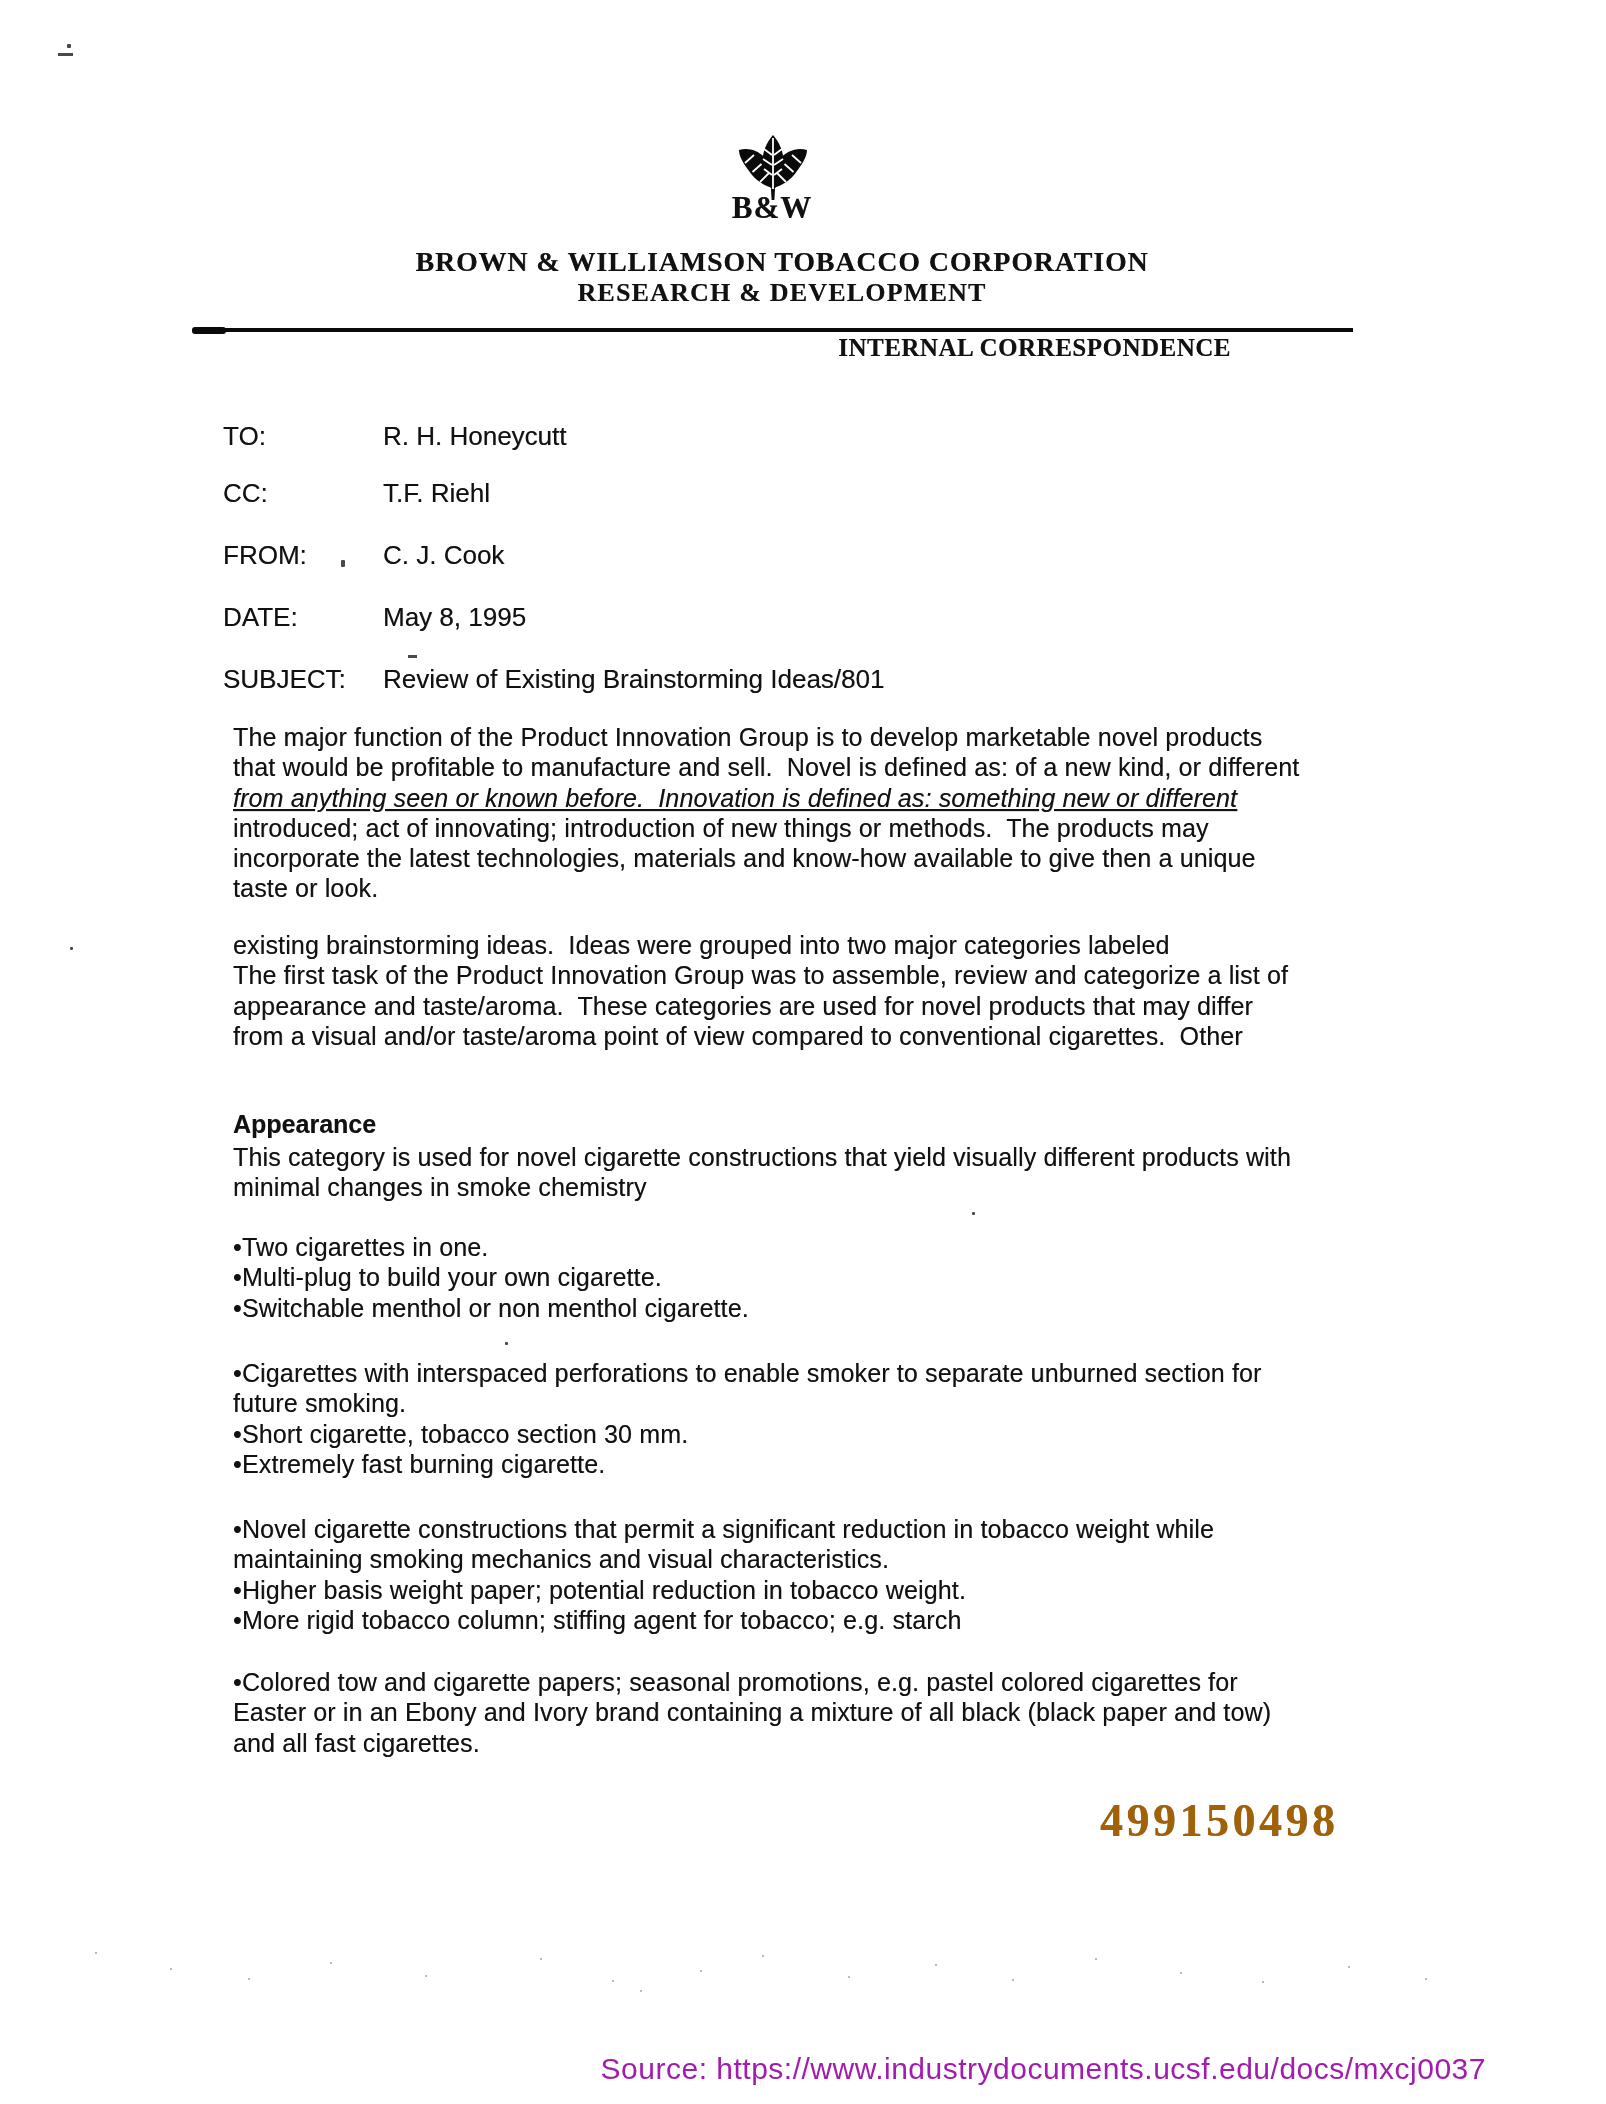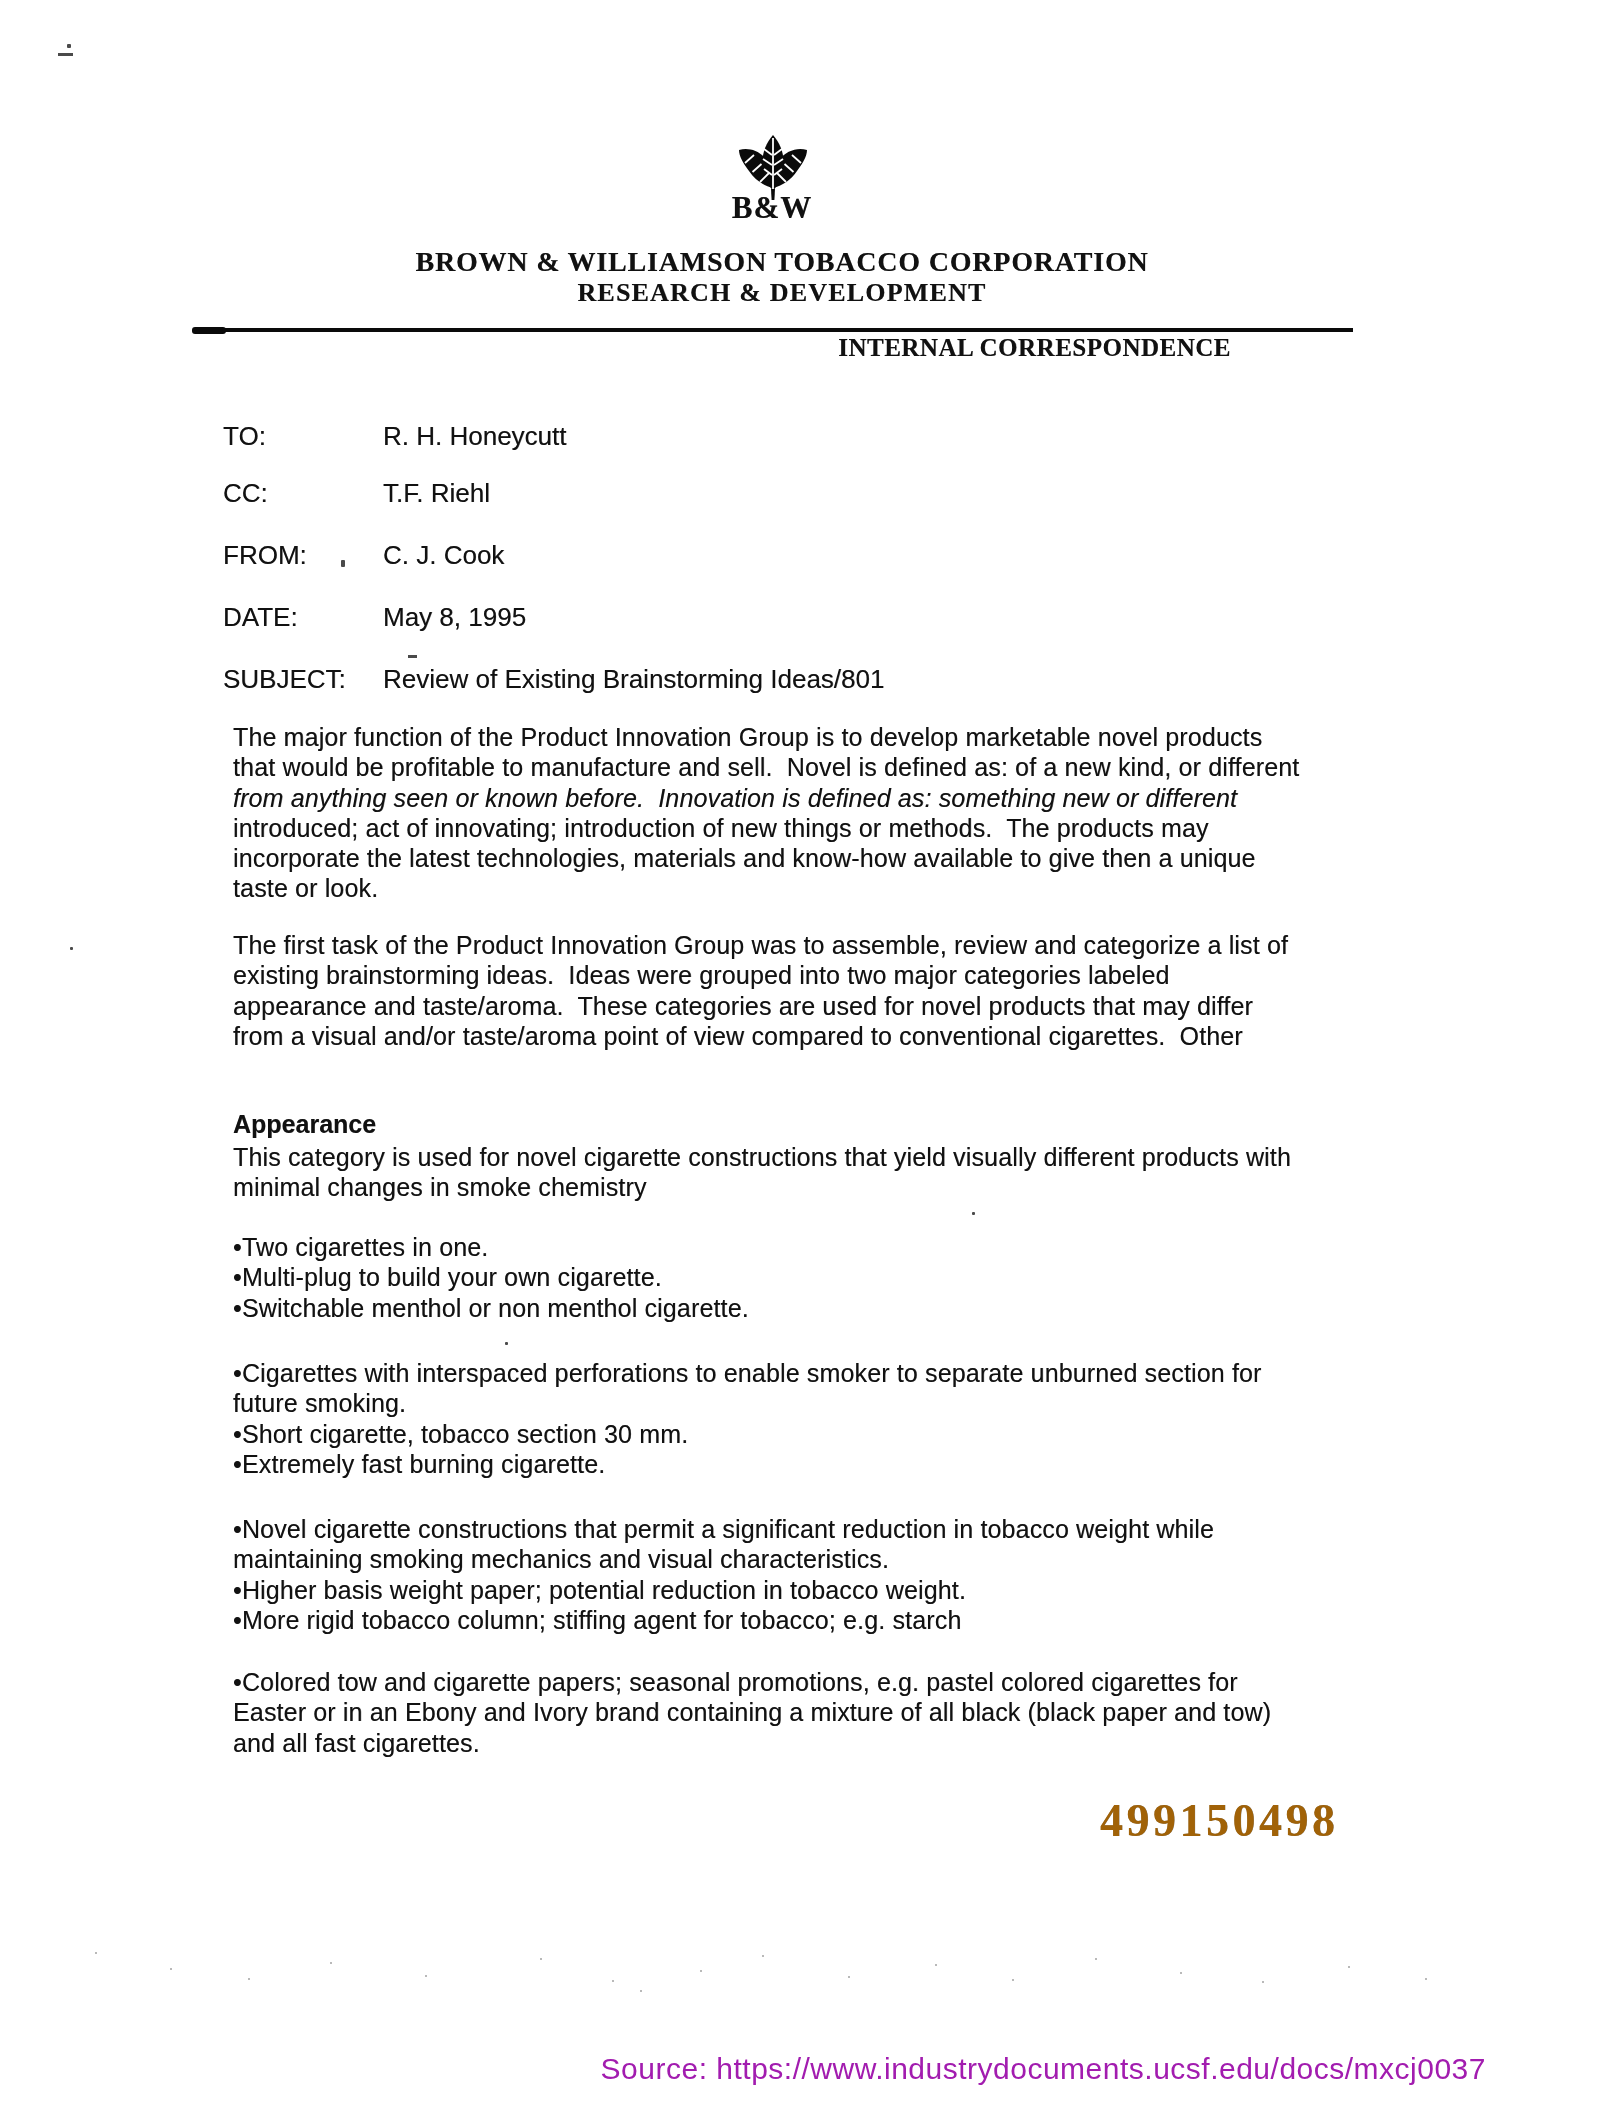--- a/index.html
+++ b/index.html
@@ -2,21 +2,21 @@
 <html><head>
 <meta charset="utf-8">
 <style>
   html,body{margin:0;padding:0;background:#ffffff;}
   .page{
     position:relative;width:1486px;height:2104px;background:#ffffff;
     font-family:"Liberation Sans", sans-serif;color:#111111;overflow:hidden;
     text-shadow:0.3px 0.3px 0.4px rgba(0,0,0,0.45);
   }
   .line{white-space:pre-wrap;}
-  .it{font-style:italic;}
+  .it{font-style:italic;text-decoration:underline;}
 
   .logo-svg{position:absolute;left:727px;top:134px;width:92px;height:66px;}
   .logo-text{position:absolute;left:702px;top:190px;width:140px;text-align:center;
     font-family:"Liberation Serif", serif;font-weight:700;font-size:31px;letter-spacing:1px;}
   .company{position:absolute;left:782px;top:246px;transform:translateX(-50%);white-space:nowrap;
     font-family:"Liberation Serif", serif;font-weight:700;font-size:28px;letter-spacing:0.8px;}
   .division{position:absolute;left:782px;top:278px;transform:translateX(-50%);white-space:nowrap;
     font-family:"Liberation Serif", serif;font-weight:700;font-size:26px;letter-spacing:1.2px;}
   .rule{position:absolute;left:213px;top:328px;width:1140px;height:4px;background:#0a0a0a;}
   .rule-blob{position:absolute;left:192px;top:327px;width:34px;height:7px;background:#0a0a0a;border-radius:3px;}
@@ -98,22 +98,22 @@
   <div class="block" style="top:722px">
     <div class="line">The major function of the Product Innovation Group is to develop marketable novel products</div>
     <div class="line">that would be profitable to manufacture and sell.  Novel is defined as: of a new kind, or different</div>
     <div class="line it">from anything seen or known before.  Innovation is defined as: something new or different</div>
     <div class="line">introduced; act of innovating; introduction of new things or methods.  The products may</div>
     <div class="line">incorporate the latest technologies, materials and know-how available to give then a unique</div>
     <div class="line">taste or look.</div>
   </div>
 
   <div class="block" style="top:930px">
+    <div class="line">existing brainstorming ideas.  Ideas were grouped into two major categories labeled</div>
     <div class="line">The first task of the Product Innovation Group was to assemble, review and categorize a list of</div>
-    <div class="line">existing brainstorming ideas.  Ideas were grouped into two major categories labeled</div>
     <div class="line">appearance and taste/aroma.  These categories are used for novel products that may differ</div>
     <div class="line">from a visual and/or taste/aroma point of view compared to conventional cigarettes.  Other</div>
   </div>
 
   <div class="heading" style="top:1110px">Appearance</div>
 
   <div class="block" style="top:1142px">
     <div class="line">This category is used for novel cigarette constructions that yield visually different products with</div>
     <div class="line">minimal changes in smoke chemistry</div>
   </div>

